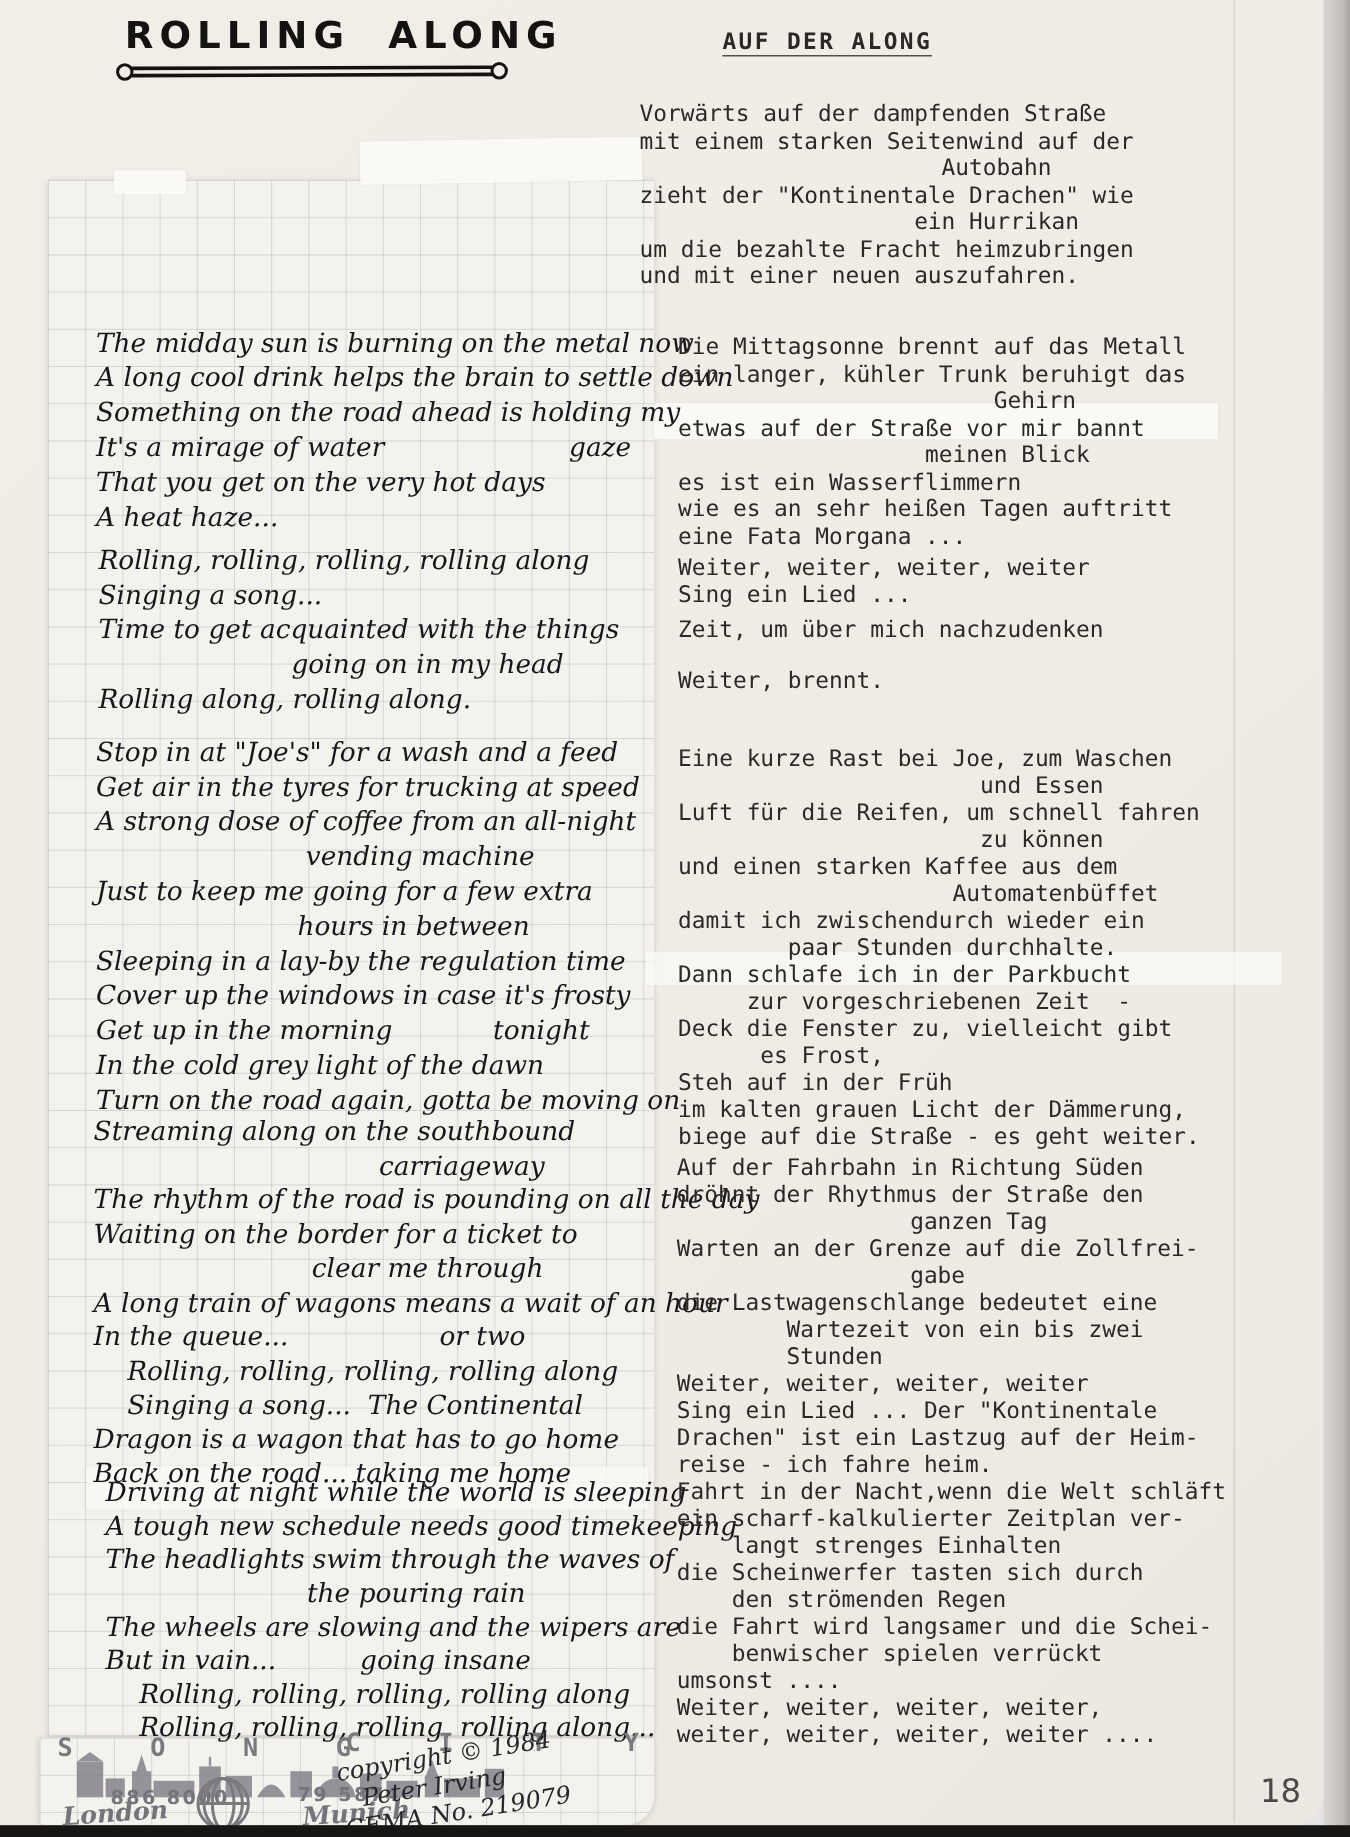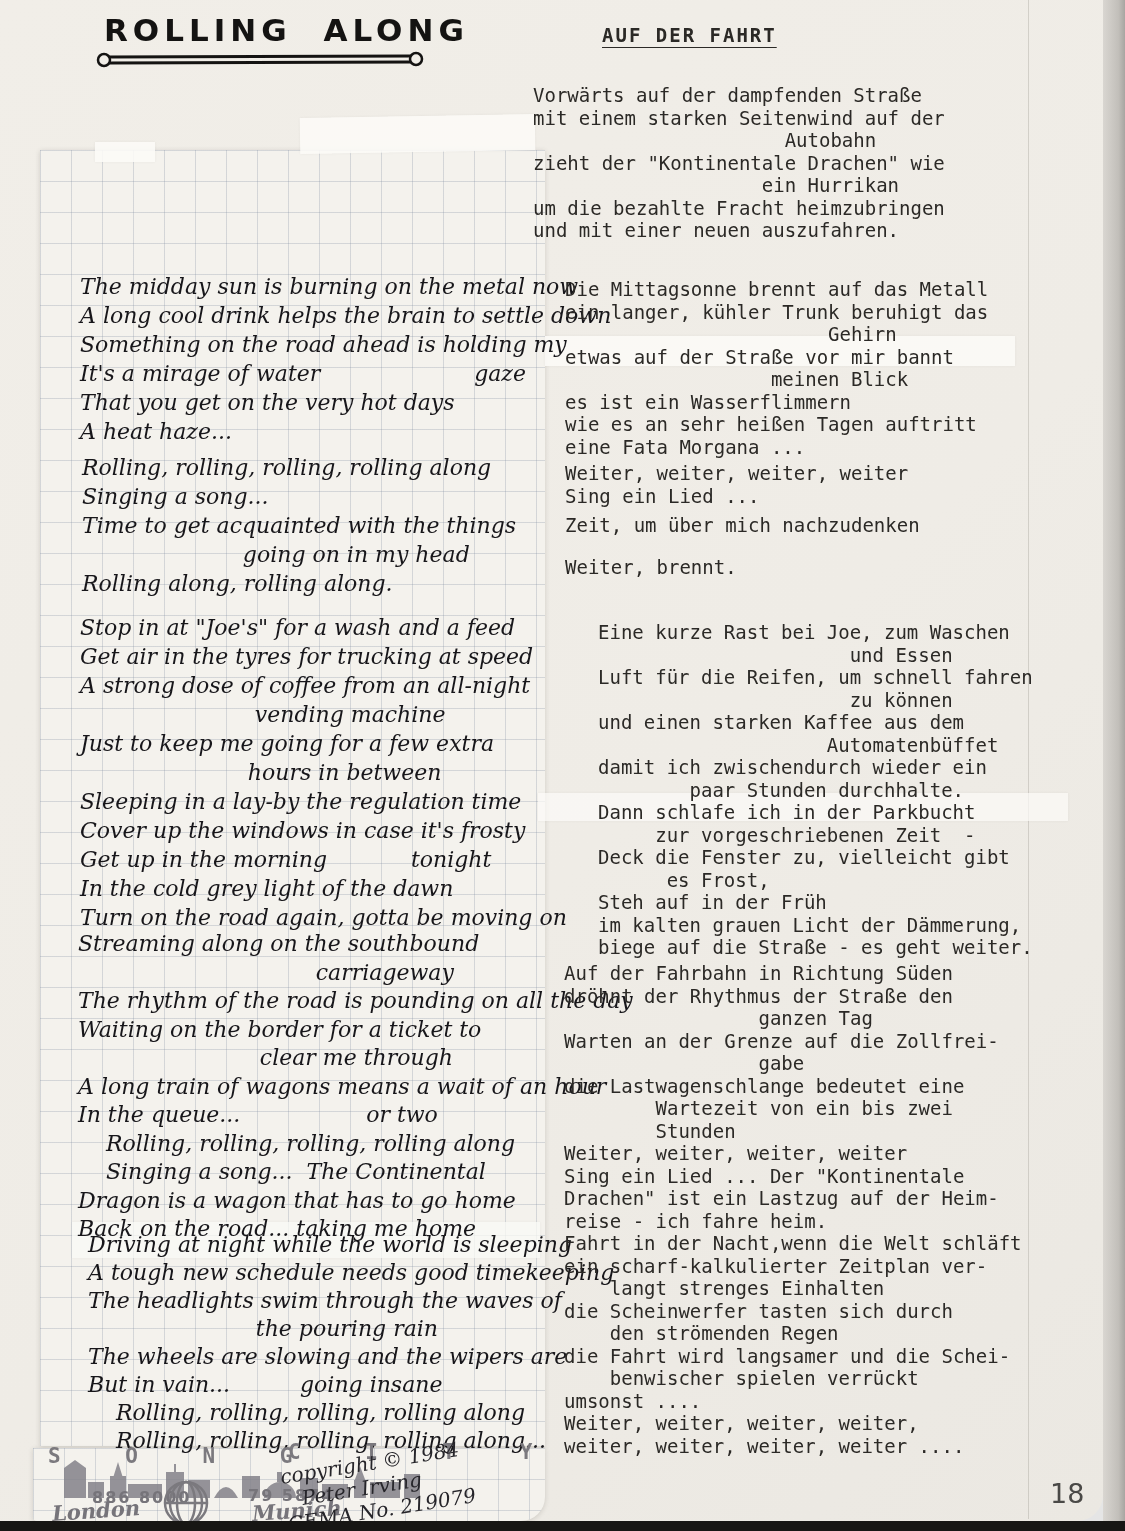--- a/index.html
+++ b/index.html
@@ -62,21 +62,21 @@
   <div class="tape" style="left:538px;top:793px;width:530px;height:28px;background:rgba(252,251,248,0.7);"></div>
   <div class="tape" style="left:72px;top:1222px;width:468px;height:36px;background:rgba(250,249,245,0.75);"></div>
 
   <div class="title-en">ROLLING ALONG</div>
   <svg class="ornament" width="330" height="20">
     <circle cx="9" cy="10" r="6" fill="none" stroke="#141312" stroke-width="2.5"></circle>
     <line x1="14" y1="7" x2="316" y2="6" stroke="#141312" stroke-width="3"></line>
     <line x1="14" y1="13" x2="316" y2="12" stroke="#141312" stroke-width="3"></line>
     <circle cx="321" cy="9" r="6" fill="none" stroke="#141312" stroke-width="2.5"></circle>
   </svg>
-  <div class="title-de type">AUF DER FAHRT</div>
+  <div class="title-de type">AUF DER ALONG</div>
 
   <div class="verse hand en" style="left:80px;top:272px;">The midday sun is burning on the metal now
 A long cool drink helps the brain to settle down
 Something on the road ahead is holding my
 It's a mirage of water                      gaze
 That you get on the very hot days
 A heat haze...</div>
   <div class="verse hand en" style="left:82px;top:453px;">Rolling, rolling, rolling, rolling along
 Singing a song...
 Time to get acquainted with the things
@@ -125,21 +125,21 @@
                        Gehirn
 etwas auf der Straße vor mir bannt
                   meinen Blick
 es ist ein Wasserflimmern
 wie es an sehr heißen Tagen auftritt
 eine Fata Morgana ...</div>
   <div class="verse type de" style="left:565px;top:462px;">Weiter, weiter, weiter, weiter
 Sing ein Lied ...</div>
   <div class="verse type de" style="left:565px;top:514px;">Zeit, um über mich nachzudenken</div>
   <div class="verse type de" style="left:565px;top:556px;">Weiter, brennt.</div>
-  <div class="verse type de" style="left:598px;top:621px;">Eine kurze Rast bei Joe, zum Waschen
+  <div class="verse type de" style="left:565px;top:621px;">Eine kurze Rast bei Joe, zum Waschen
                       und Essen
 Luft für die Reifen, um schnell fahren
                       zu können
 und einen starken Kaffee aus dem
                     Automatenbüffet
 damit ich zwischendurch wieder ein
         paar Stunden durchhalte.
 Dann schlafe ich in der Parkbucht
      zur vorgeschriebenen Zeit  -
 Deck die Fenster zu, vielleicht gibt

